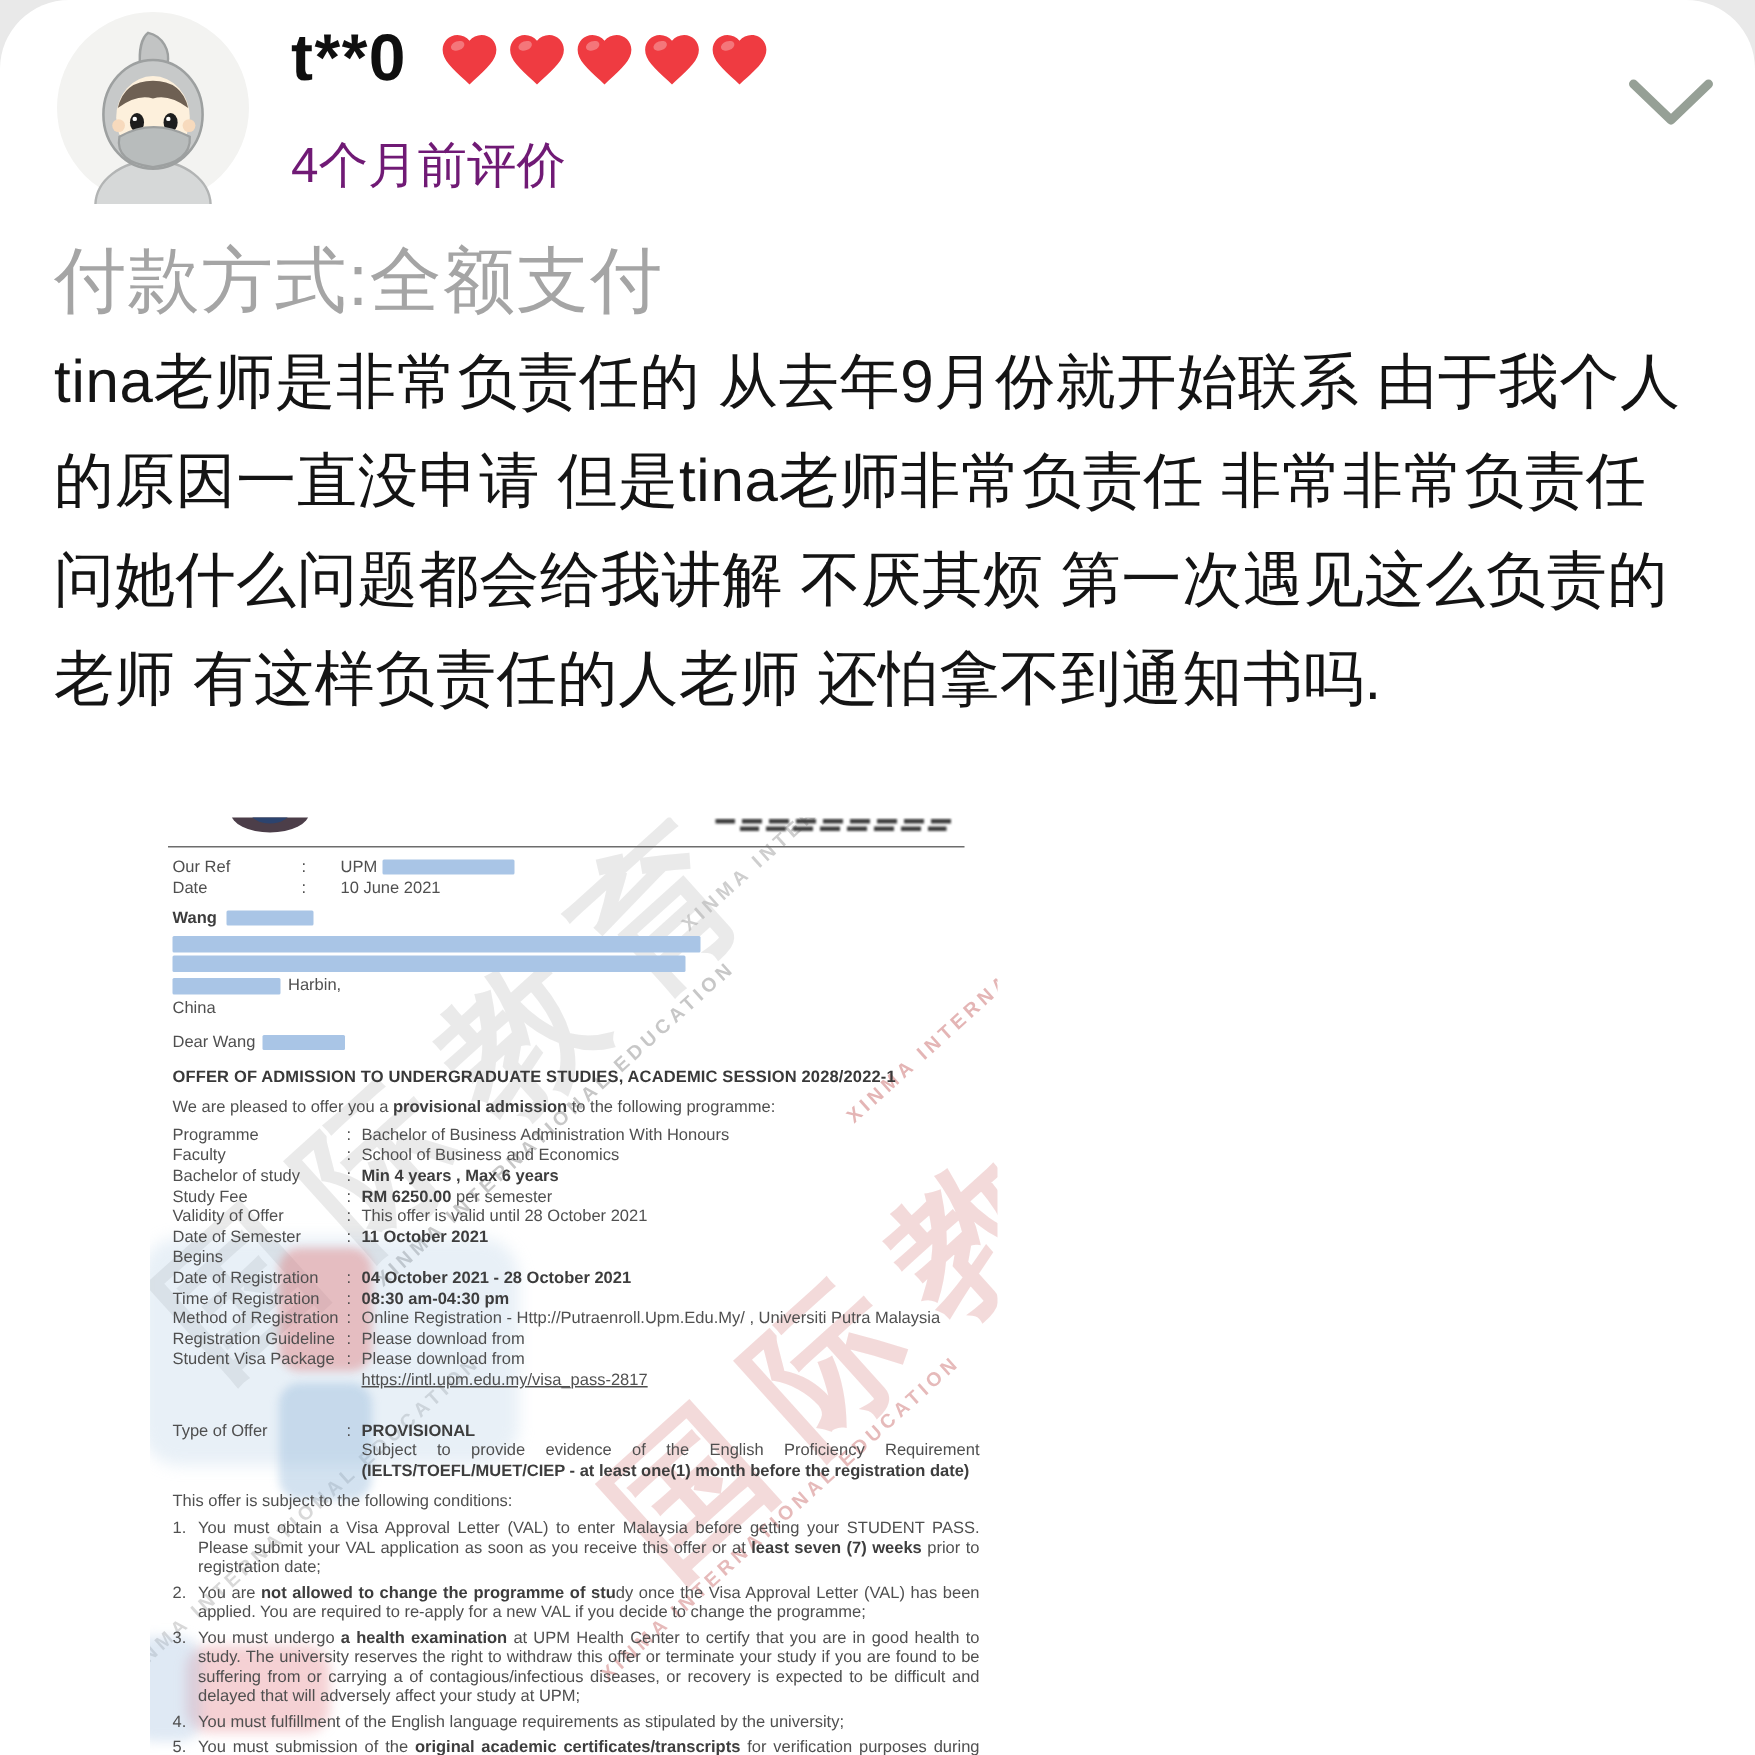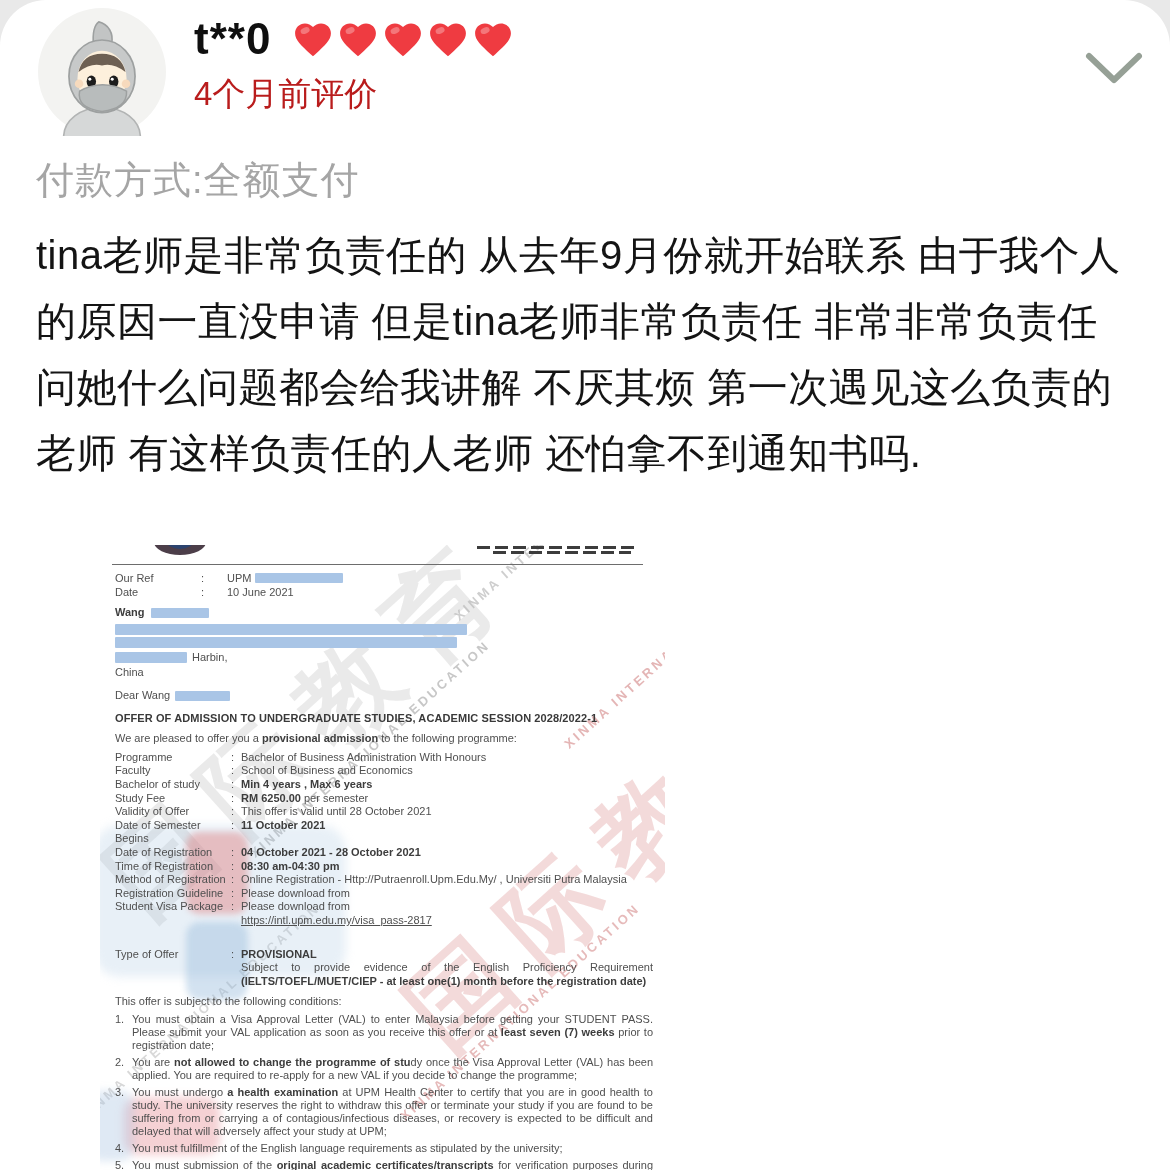--- a/index.html
+++ b/index.html
@@ -11,23 +11,23 @@
   }
   .card {
     position:absolute; left:0; top:0; width:1170px; height:1170px;
     background:#fff; border-radius:46px 46px 0 0; overflow:hidden;
   }
   
   .avatar { position:absolute; left:38px; top:8px; width:128px; height:128px; }
   .name-row { position:absolute; left:194px; top:14px; display:flex; align-items:center; }
   .username { font-size:44px; font-weight:700; color:#0f0f0f; letter-spacing:1px; }
   .hearts { display:flex; gap:2px; margin-left:22px; align-items:center; }
-  .review-time { position:absolute; left:194px; top:72px; font-size:33px; color:#b91c1c; }
+  .review-time { position:absolute; left:194px; top:88px; font-size:33px; color:#701a75; }
   .chevron { position:absolute; right:26px; top:50px; }
-  .payment { position:absolute; left:36px; top:155px; font-size:38px; color:#a5a5a5; letter-spacing:1px; }
+  .payment { position:absolute; left:36px; top:155px; font-size:48px; color:#a5a5a5; letter-spacing:1px; }
   .review-text {
     position:absolute; left:36px; top:222px; width:1106px;
     font-size:40px; line-height:66px; color:#141414; letter-spacing:.5px;
   }
   
   .doc {
     position:absolute; left:100px; top:545px; width:565px; height:625px;
     background:#fff; overflow:hidden; cursor:pointer;
     font-size:11px; color:#4f4f4f; line-height:13.4px;
   }

